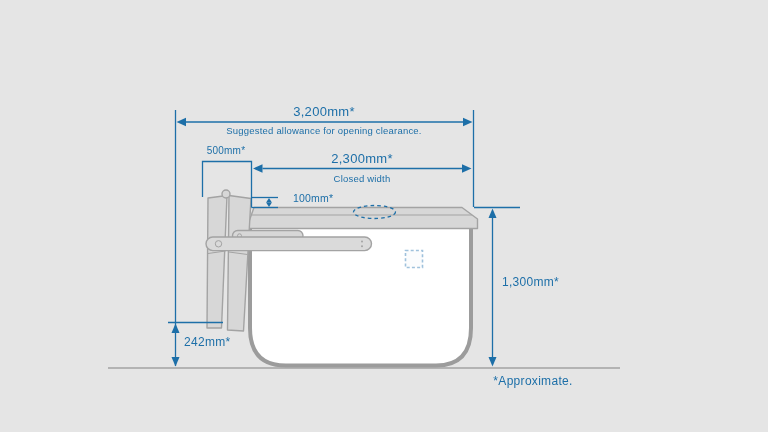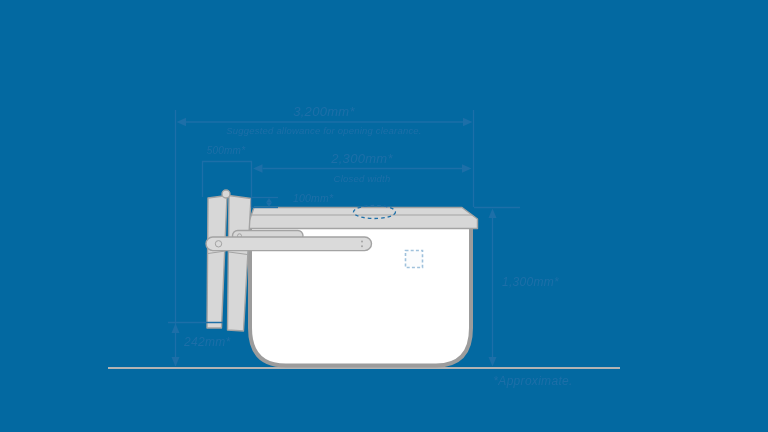--- a/index.html
+++ b/index.html
@@ -1,17 +1,17 @@
 <!DOCTYPE html>
 <html><head>
 <meta charset="utf-8">
 <style>
   html,body{margin:0;padding:0;background:#ffffff;}
-  .stage{position:relative;width:768px;height:432px;background:#0369a1;overflow:hidden;
-         font-family:"Liberation Sans",sans-serif;font-style:italic;}
+  .stage{position:relative;width:768px;height:432px;background:#e5e5e5;overflow:hidden;
+         font-family:"Liberation Sans",sans-serif;}
   svg{position:absolute;left:0;top:0;}
   
   .dim-line{stroke:#1d6fa8;stroke-width:1.3;fill:none;}
   .dim-arrow{fill:#1d6fa8;stroke:none;}
   .dim-text{fill:#1d6fa8;font-family:"Liberation Sans",sans-serif;}
   .t-big{font-size:13px;letter-spacing:.3px;}
   .t-note{font-size:9.5px;letter-spacing:.2px;}
   .t-small{font-size:10px;letter-spacing:.2px;}
   .t-med{font-size:10.5px;letter-spacing:.2px;}
   .t-side{font-size:12px;letter-spacing:.3px;}

